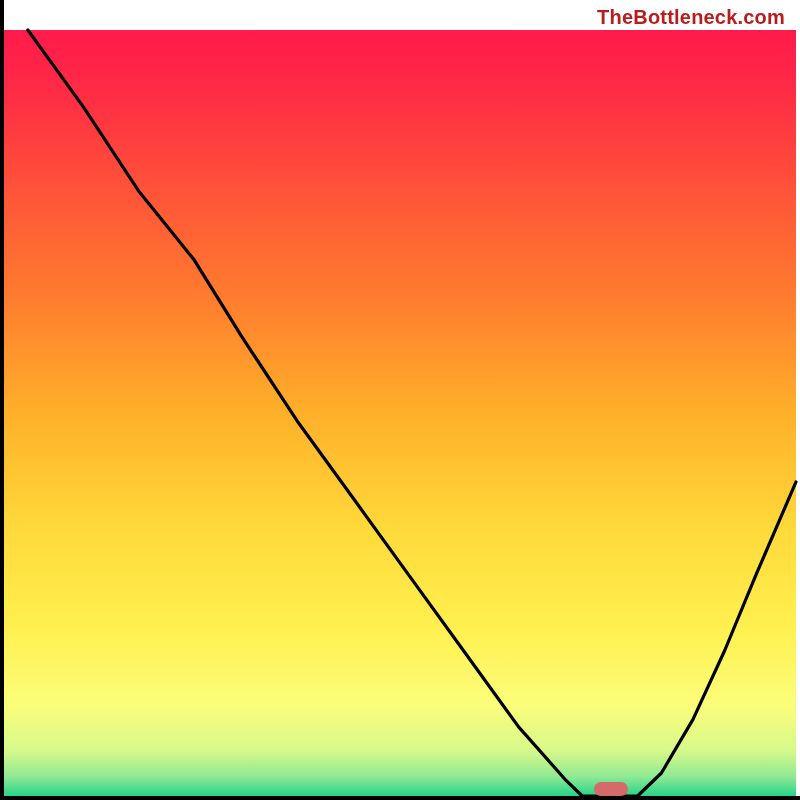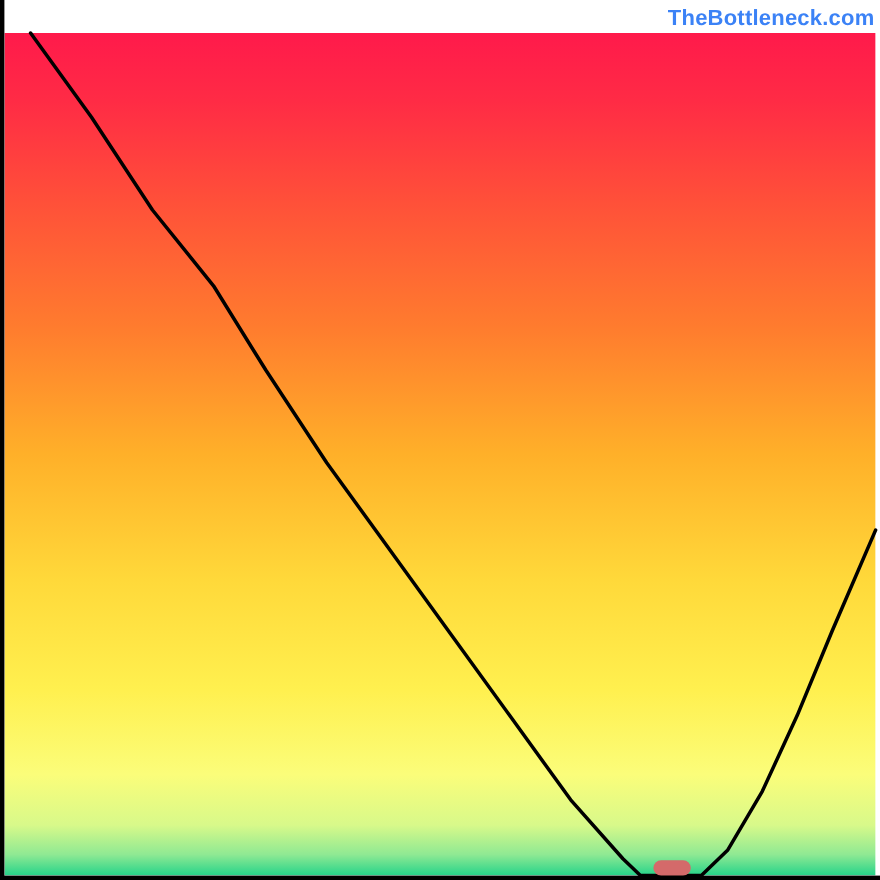--- a/index.html
+++ b/index.html
@@ -2,24 +2,24 @@
 <html><head>
 <meta charset="utf-8">
 <style>
   * { margin: 0; padding: 0; box-sizing: border-box; }
   html, body { width: 800px; height: 800px; overflow: hidden; }
   body { position: relative; font-family: Arial, Helvetica, sans-serif; }
 
   .watermark {
     position: absolute;
     top: 6px;
-    right: 5px;
+    right: 15px;
     font-size: 20px;
     font-weight: 600;
-    color: #3b82f6;
+    color: #b91c1c;
     letter-spacing: 0.2px;
     z-index: 4;
     text-align: right;
   }
 
   .frame {
     position: absolute;
     left: 0; top: 0; width: 800px; height: 800px;
     border-left: 4px solid #000;
     border-bottom: 4px solid #000;

